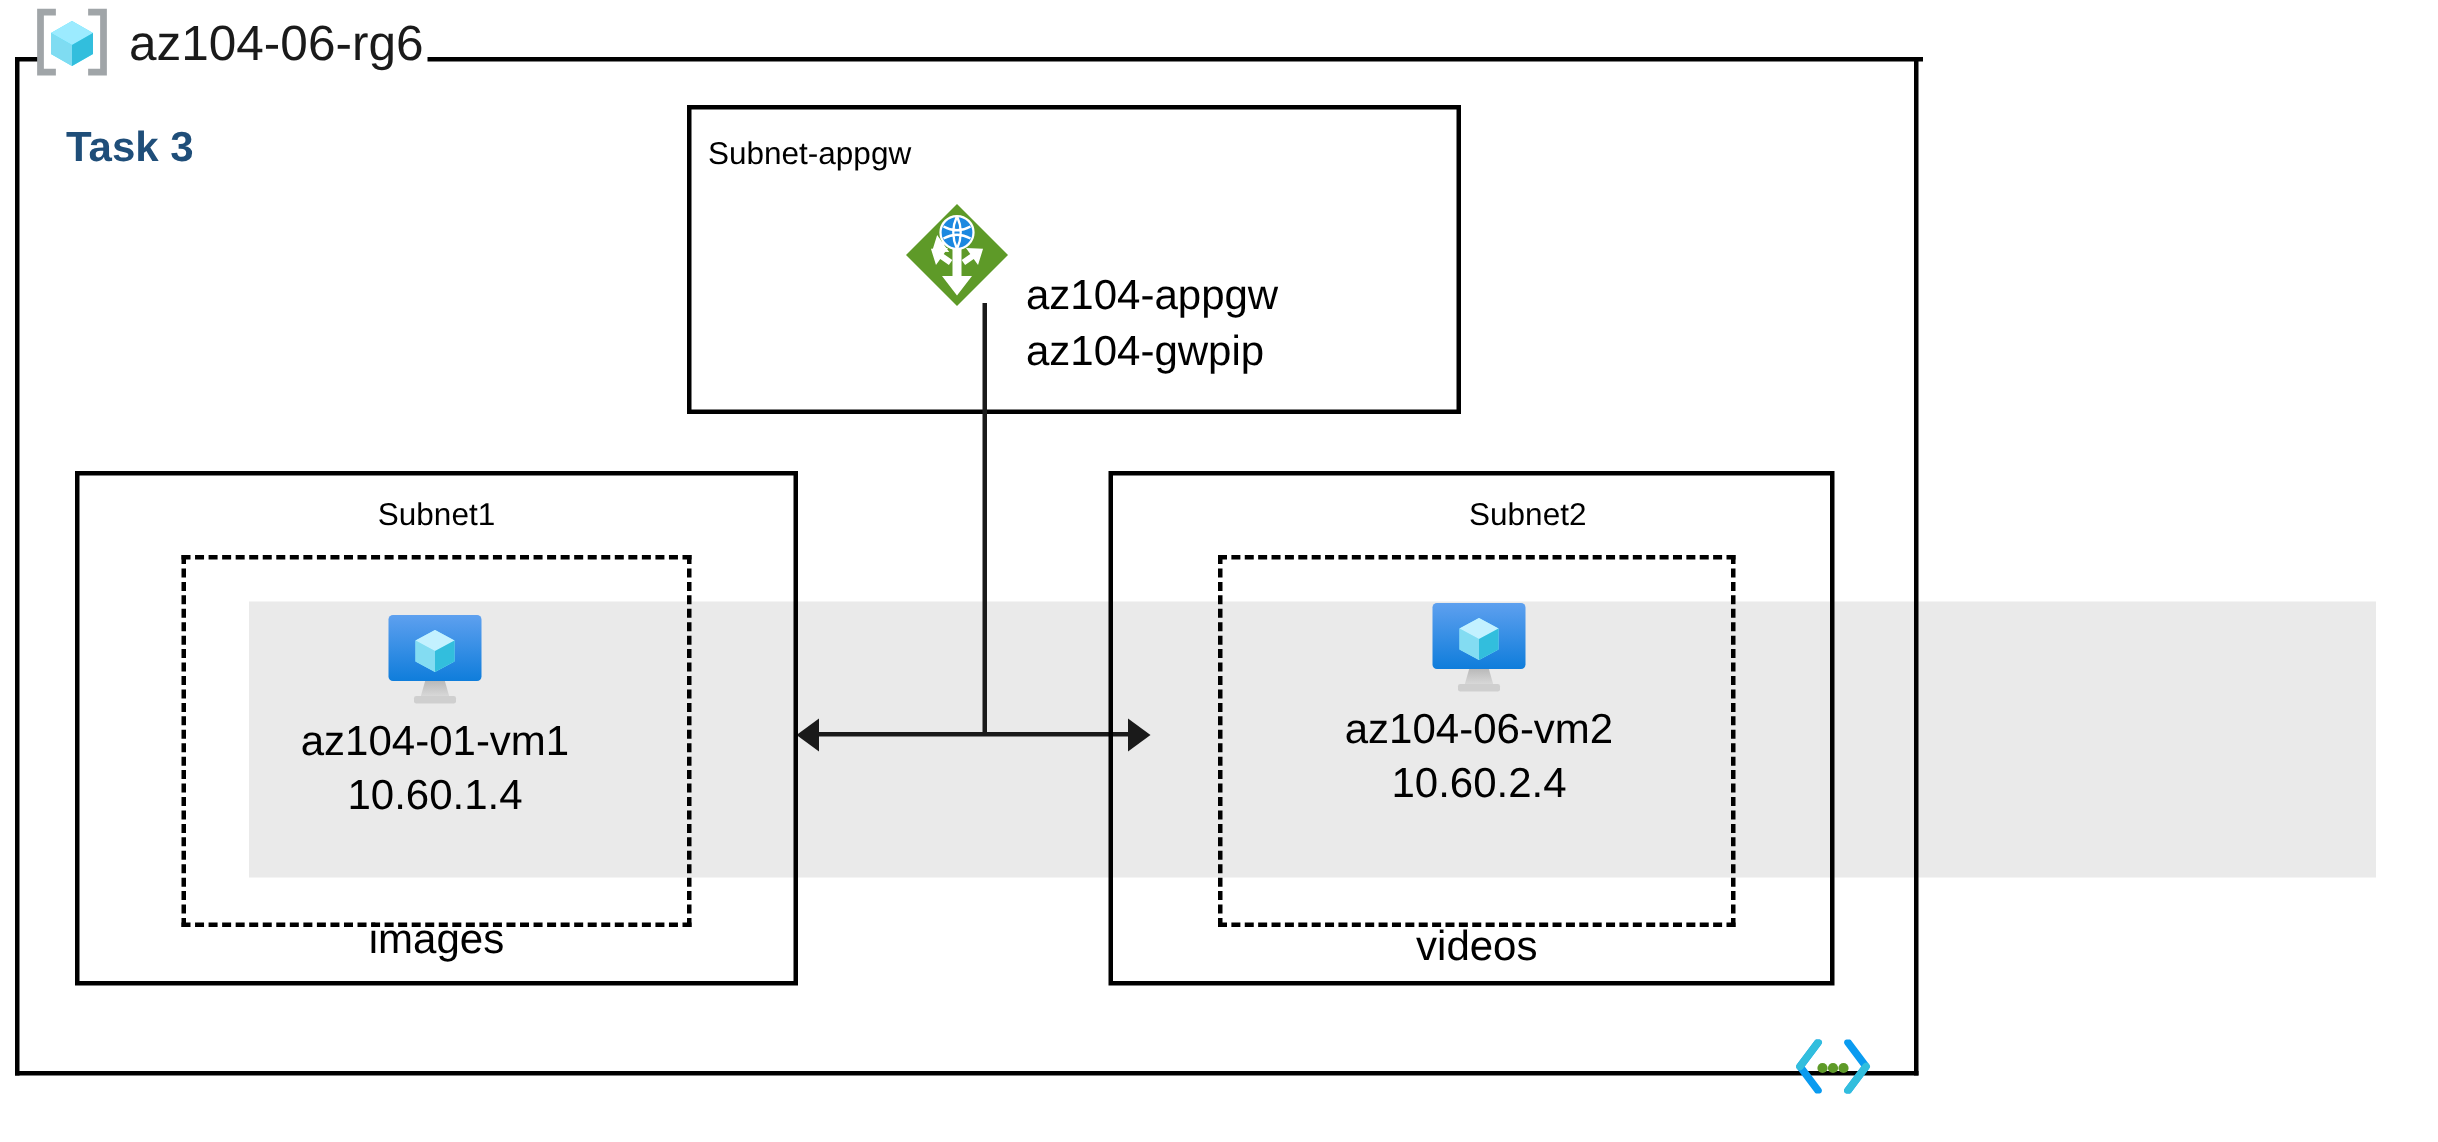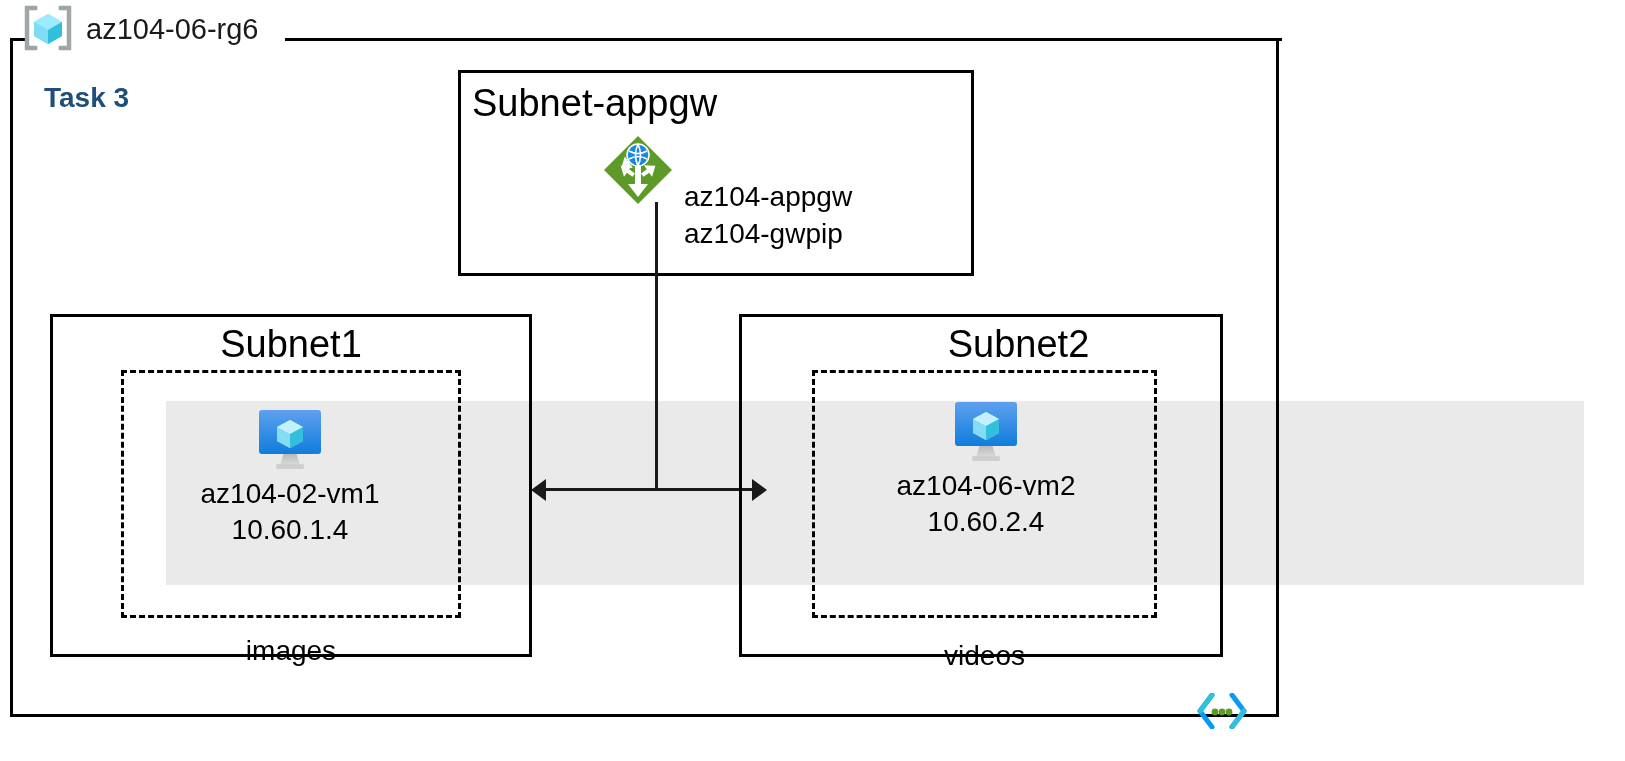--- a/index.html
+++ b/index.html
@@ -68,21 +68,21 @@
     position: absolute;
     left: 22px;
     top: 5px;
     width: 52px;
     height: 46px;
   }
   .rg-title {
     position: absolute;
     left: 86px;
     top: 11px;
-    font-size: 29px;
+    font-size: 33px;
     color: #1a1a1a;
     white-space: nowrap;
     line-height: 36px;
   }
 
   .task-label {
     position: absolute;
     left: 44px;
     top: 83px;
     font-size: 28px;
@@ -98,21 +98,21 @@
     border: 3px solid #000000;
     box-sizing: border-box;
     background: transparent;
   }
   #subnet-appgw-box { left: 458px; top: 70px; width: 516px; height: 206px; }
   #subnet1-box      { left: 50px;  top: 314px; width: 482px; height: 343px; }
   #subnet2-box      { left: 739px; top: 314px; width: 484px; height: 343px; }
 
   .subnet-title {
     position: absolute;
-    font-size: 38px;
+    font-size: 21px;
     color: #000000;
     white-space: nowrap;
     line-height: 38px;
   }
   #subnet-appgw-title { left: 472px; top: 84px; }
   #subnet1-title { left: 50px; top: 325px; width: 482px; text-align: center; }
   #subnet2-title { left: 739px; top: 325px; width: 559px; text-align: center; }
 
   
   .dashed-box {
@@ -165,21 +165,20 @@
   }
 
   
   .sublabel {
     position: absolute;
     font-size: 28px;
     color: #000000;
     line-height: 36px;
     text-align: center;
     white-space: nowrap;
-    margin-top: 25px;
   }
   #subnet1-sublabel { left: 121px; top: 608px; width: 340px; }
   #subnet2-sublabel { left: 812px; top: 613px; width: 345px; }
 
   
   .conn-vline {
     position: absolute;
     left: 655px;
     top: 202px;
     width: 3px;
@@ -287,21 +286,21 @@
         </linearGradient>
       </defs>
       <path d="M33 48 h12 l4 14 h-20 z" fill="url(#stand1)"></path>
       <rect x="25" y="60" width="28" height="5" rx="1.5" fill="#cfcfcf"></rect>
       <rect x="8" y="6" width="62" height="44" rx="3" fill="url(#vmg1)"></rect>
       <polygon points="39,16 52,23 52,37 39,44 26,37 26,23" fill="#9cebff"></polygon>
       <polygon points="39,16 52,23 39,30 26,23" fill="#c3f1ff"></polygon>
       <polygon points="39,30 52,23 52,37 39,44" fill="#32bedd"></polygon>
       <polygon points="39,30 26,23 26,37 39,44" fill="#83dcf2"></polygon>
     </svg>
-    <div class="vm-name">az104-02-vm1</div>
+    <div class="vm-name">az104-01-vm1</div>
     <div class="vm-ip">10.60.1.4</div>
   </div>
   <div class="sublabel" id="subnet1-sublabel">images</div>
 
   <div class="subnet-box" id="subnet2-box"></div>
   <div class="subnet-title" id="subnet2-title">Subnet2</div>
   <div class="dashed-box" id="subnet2-dashed"></div>
   <div class="vm-block" id="vm2-block">
     <svg class="vm-icon" viewBox="0 0 78 72" xmlns="http://www.w3.org/2000/svg">
       <defs>

